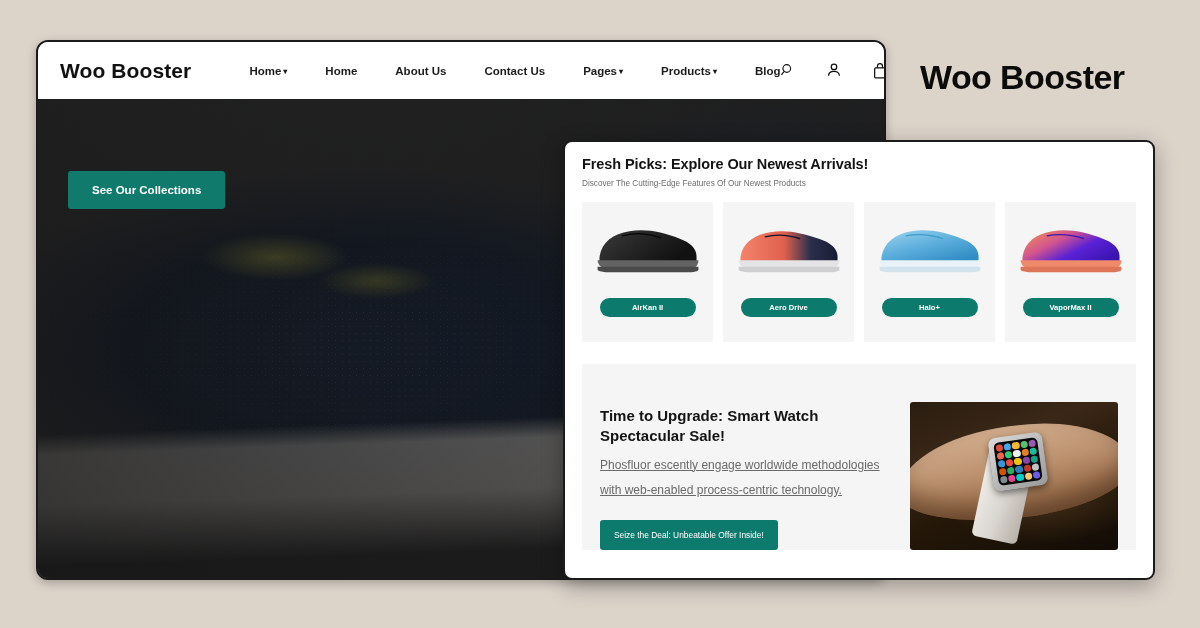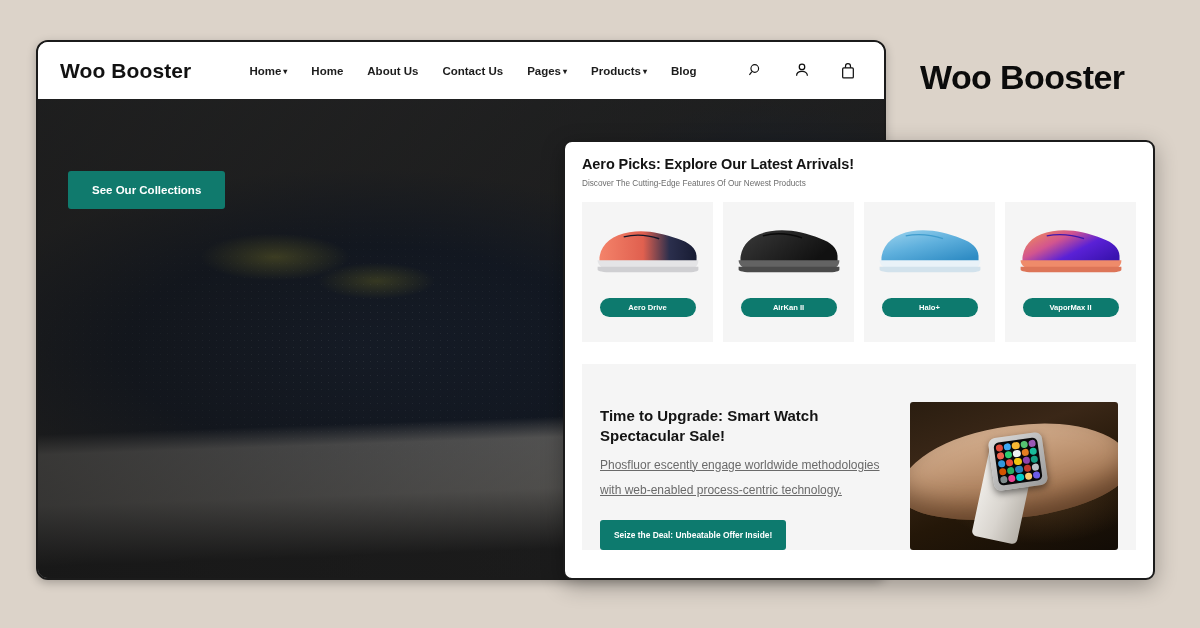--- a/index.html
+++ b/index.html
@@ -26,21 +26,21 @@
     height:57px; background:#fff;
     display:flex; align-items:center;
     padding:0 22px;
     position:relative; z-index:5;
   }
   .logo{
     font-size:21px; font-weight:bold; color:#111;
     letter-spacing:.1px; white-space:nowrap;
   }
   .nav{
-    display:flex; align-items:flex-end; gap:24px;
+    display:flex; align-items:flex-end; gap:38px;
     margin-left:58px;
   }
   .nav-item{
     font-size:11.5px; font-weight:bold; color:#1c1c1c;
     display:flex; align-items:center; gap:2px;
     cursor:pointer; white-space:nowrap;
   }
   .caret{ font-size:8px; line-height:1; transform:translateY(1px); }
   .header-icons{
     margin-left:auto; display:flex; align-items:center; gap:30px;
@@ -156,21 +156,21 @@
   }
   .promo-desc{
     margin-top:6px; font-size:12px; color:#6a6a6a;
     line-height:2.1;
     text-decoration:underline;
   }
   .promo-btn{
     margin-top:17px;
     background:#0d7a6e; color:#fff; border:none;
     border-radius:3px; padding:10px 14px;
-    font-size:8.4px; font-weight:bold; cursor:pointer;
+    font-size:8.4px; font-weight:normal; cursor:pointer;
   }
   .promo-photo{
     width:208px; height:148px;
     border-radius:3px; overflow:hidden;
     position:relative; flex:none;
     background:
       radial-gradient(ellipse 150px 80px at 62% 58%, rgba(110,78,46,.55) 0%, rgba(42,28,16,0) 70%),
       linear-gradient(160deg,#2a1d10 0%,#3a2717 30%,#241708 60%,#120c06 100%);
   }
   .arm{
@@ -273,63 +273,63 @@
 
     <div class="hero-content">
       <button class="hero-btn">See Our Collections</button>
     </div>
   </section>
 </div>
 
 <div class="overlay-card">
 
   <div class="oc-head">
-    <div class="oc-title">Aero Picks: Explore Our Latest Arrivals!</div>
+    <div class="oc-title">Fresh Picks: Explore Our Newest Arrivals!</div>
     <div class="oc-sub">Discover The Cutting-Edge Features Of Our Newest Products</div>
   </div>
 
   <div class="products">
+
+    <div class="p-card">
+      <div class="shoe">
+        <svg viewBox="0 0 120 66">
+          <defs>
+              <linearGradient id="g2" x1="0" y1="0" x2="1" y2="0.4">
+            <stop offset="0%" stop-color="#3a3a3a"></stop>
+                <stop offset="55%" stop-color="#232323"></stop>
+            <stop offset="100%" stop-color="#111111"></stop>
+          </linearGradient>
+            </defs>
+          <path d="M8 42 C10 26 22 17 40 14 C58 11 76 15 94 22 C105 26 112 32 112 41 L112 46 L8 46 Z" fill="url(#g2)"></path>
+          <path d="M6 45 C6 51 12 55 22 55 L100 55 C110 55 114 51 114 45 Z" fill="#636363"></path>
+          <path d="M6 52 L114 52 L114 55 C114 57 110 58 100 58 L22 58 C12 58 6 57 6 55 Z" fill="#4a4a4a"></path>
+          <path d="M32 19 C46 15 62 17 74 21" stroke="#0a0a0a" stroke-width="1.5" fill="none"></path>
+        </svg>
+      </div>
+      <button class="p-btn">AirKan II</button>
+    </div>
 
     <div class="p-card">
       <div class="shoe">
         <svg viewBox="0 0 120 66">
           <defs>
               <linearGradient id="g1" x1="0" y1="0" x2="1" y2="0">
             <stop offset="0%" stop-color="#f4836a"></stop>
                 <stop offset="45%" stop-color="#e0604f"></stop>
             <stop offset="72%" stop-color="#2b2f4d"></stop>
                 <stop offset="100%" stop-color="#171b32"></stop>
           </linearGradient>
             </defs>
           <path d="M8 42 C10 27 22 18 40 15 C58 12 74 16 92 22 C104 26 112 32 112 41 L112 46 L8 46 Z" fill="url(#g1)"></path>
           <path d="M6 45 C6 51 12 55 22 55 L100 55 C110 55 114 51 114 45 Z" fill="#e4e4e6"></path>
           <path d="M6 52 L114 52 L114 55 C114 57 110 58 100 58 L22 58 C12 58 6 57 6 55 Z" fill="#cfcfd2"></path>
           <path d="M34 20 C46 17 60 18 72 22" stroke="#121628" stroke-width="1.5" fill="none"></path>
         </svg>
       </div>
       <button class="p-btn">Aero Drive</button>
-    </div>
-
-    <div class="p-card">
-      <div class="shoe">
-        <svg viewBox="0 0 120 66">
-          <defs>
-              <linearGradient id="g2" x1="0" y1="0" x2="1" y2="0.4">
-            <stop offset="0%" stop-color="#3a3a3a"></stop>
-                <stop offset="55%" stop-color="#232323"></stop>
-            <stop offset="100%" stop-color="#111111"></stop>
-          </linearGradient>
-            </defs>
-          <path d="M8 42 C10 26 22 17 40 14 C58 11 76 15 94 22 C105 26 112 32 112 41 L112 46 L8 46 Z" fill="url(#g2)"></path>
-          <path d="M6 45 C6 51 12 55 22 55 L100 55 C110 55 114 51 114 45 Z" fill="#636363"></path>
-          <path d="M6 52 L114 52 L114 55 C114 57 110 58 100 58 L22 58 C12 58 6 57 6 55 Z" fill="#4a4a4a"></path>
-          <path d="M32 19 C46 15 62 17 74 21" stroke="#0a0a0a" stroke-width="1.5" fill="none"></path>
-        </svg>
-      </div>
-      <button class="p-btn">AirKan II</button>
     </div>
 
     <div class="p-card">
       <div class="shoe">
         <svg viewBox="0 0 120 66">
           <defs>
               <linearGradient id="g3" x1="0" y1="0" x2="0.8" y2="1">
             <stop offset="0%" stop-color="#9fd5ef"></stop>
                 <stop offset="50%" stop-color="#5fb0dd"></stop>
             <stop offset="100%" stop-color="#2f8cc4"></stop>

